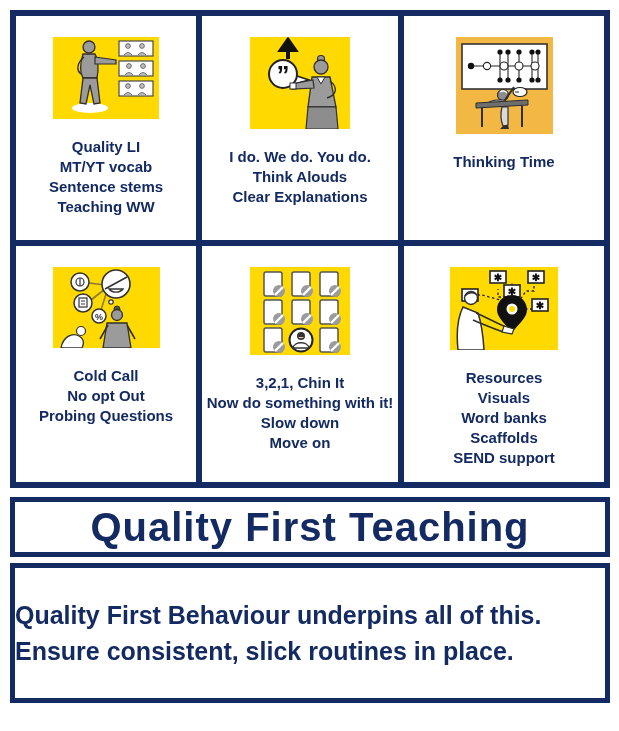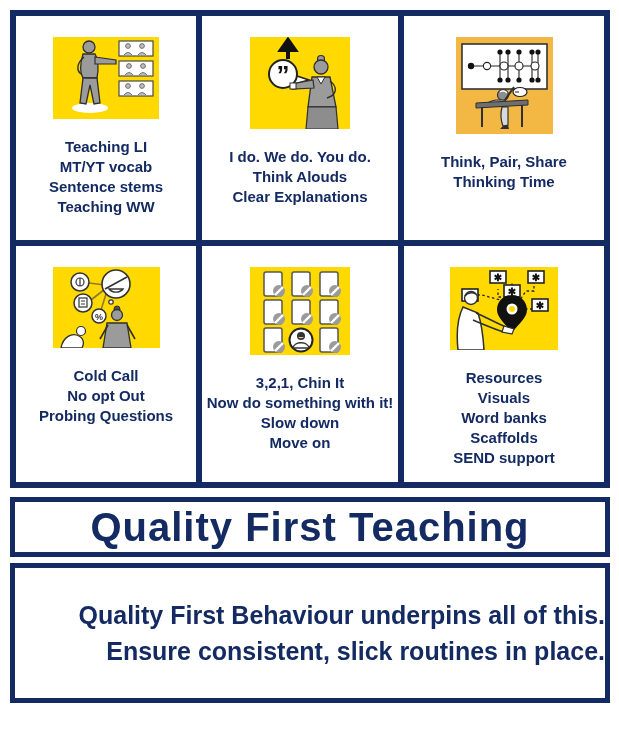--- a/index.html
+++ b/index.html
@@ -27,21 +27,21 @@
            font-size:15px;line-height:20px;white-space:nowrap;}
 
   .title-box{
     position:absolute;left:10px;top:497px;width:600px;height:60px;box-sizing:border-box;
     border:5px solid var(--navy);display:flex;align-items:center;justify-content:center;background:#fff;
   }
   .title-text{color:var(--navy);font-weight:bold;font-size:40px;letter-spacing:1px;}
 
   .footer-box{
     position:absolute;left:10px;top:563px;width:600px;height:140px;box-sizing:border-box;
-    border:5px solid var(--navy);display:flex;flex-direction:column;align-items:flex-end;justify-content:center;background:#fff;
+    border:5px solid var(--navy);display:flex;flex-direction:column;align-items:flex-start;justify-content:center;background:#fff;
   }
   .footer-line{color:var(--navy);font-weight:bold;font-size:25px;line-height:36px;white-space:nowrap;}
 
   svg text{font-family:"Liberation Sans", sans-serif;}
 </style>
 </head>
 <body>
 
 <div class="sheet">
 
@@ -69,21 +69,21 @@
             <circle cx="76" cy="29" r="2.4"></circle>
               <circle cx="90" cy="29" r="2.4"></circle>
             <path d="M72,38 q4,-5 8,0 M86,38 q4,-5 8,0"></path>
             <circle cx="75" cy="49" r="2.4"></circle>
               <circle cx="89" cy="49" r="2.4"></circle>
             <path d="M71,58 q4,-5 8,0 M85,58 q4,-5 8,0"></path>
           </g>
         </svg>
       </div>
       <div class="caption">
-        <div>Teaching LI</div>
+        <div>Quality LI</div>
         <div>MT/YT vocab</div>
         <div>Sentence stems</div>
         <div>Teaching WW</div>
       </div>
     </div>
 
     <div class="cell">
       <div class="icon-wrap">
         <svg width="100" height="92" viewBox="0 0 100 92">
           <rect width="100" height="92" fill="#ffd900"></rect>
@@ -155,21 +155,20 @@
           <path d="M49,63 L58,50" stroke="#2f2f2f" stroke-width="2" fill="none"></path>
           <path d="M40,63 C34,64 30,66 29,69 L50,69 C52,66 50,63 47,63 Z" fill="#bdbdbd" stroke="#2f2f2f" stroke-width="1.2"></path>
           <polygon points="20,66 72,63 72,68 20,71" fill="#6e6e6e" stroke="#2f2f2f" stroke-width="1"></polygon>
           <path d="M46,70 C44,78 45,84 47,89 L52,88 C52,80 52,74 52,70 Z" fill="#d9d9d9" stroke="#2f2f2f" stroke-width="1.2"></path>
           <path d="M47,89 L44,92 L53,92 L52,88 Z" fill="#2f2f2f"></path>
           <line x1="26" y1="70" x2="26" y2="90" stroke="#2f2f2f" stroke-width="2"></line>
           <line x1="66" y1="68" x2="66" y2="90" stroke="#2f2f2f" stroke-width="2"></line>
         </svg>
       </div>
       <div class="caption">
-        <div>Think, Pair, Share</div>
         <div>Thinking Time</div>
       </div>
     </div>
 
     <div class="cell">
       <div class="icon-wrap">
         <svg width="107" height="81" viewBox="0 0 107 81">
           <rect width="107" height="81" fill="#ffd900"></rect>
           <g stroke="#8a7a28" stroke-width="1.6">
             <line x1="52" y1="18" x2="36" y2="16"></line>

